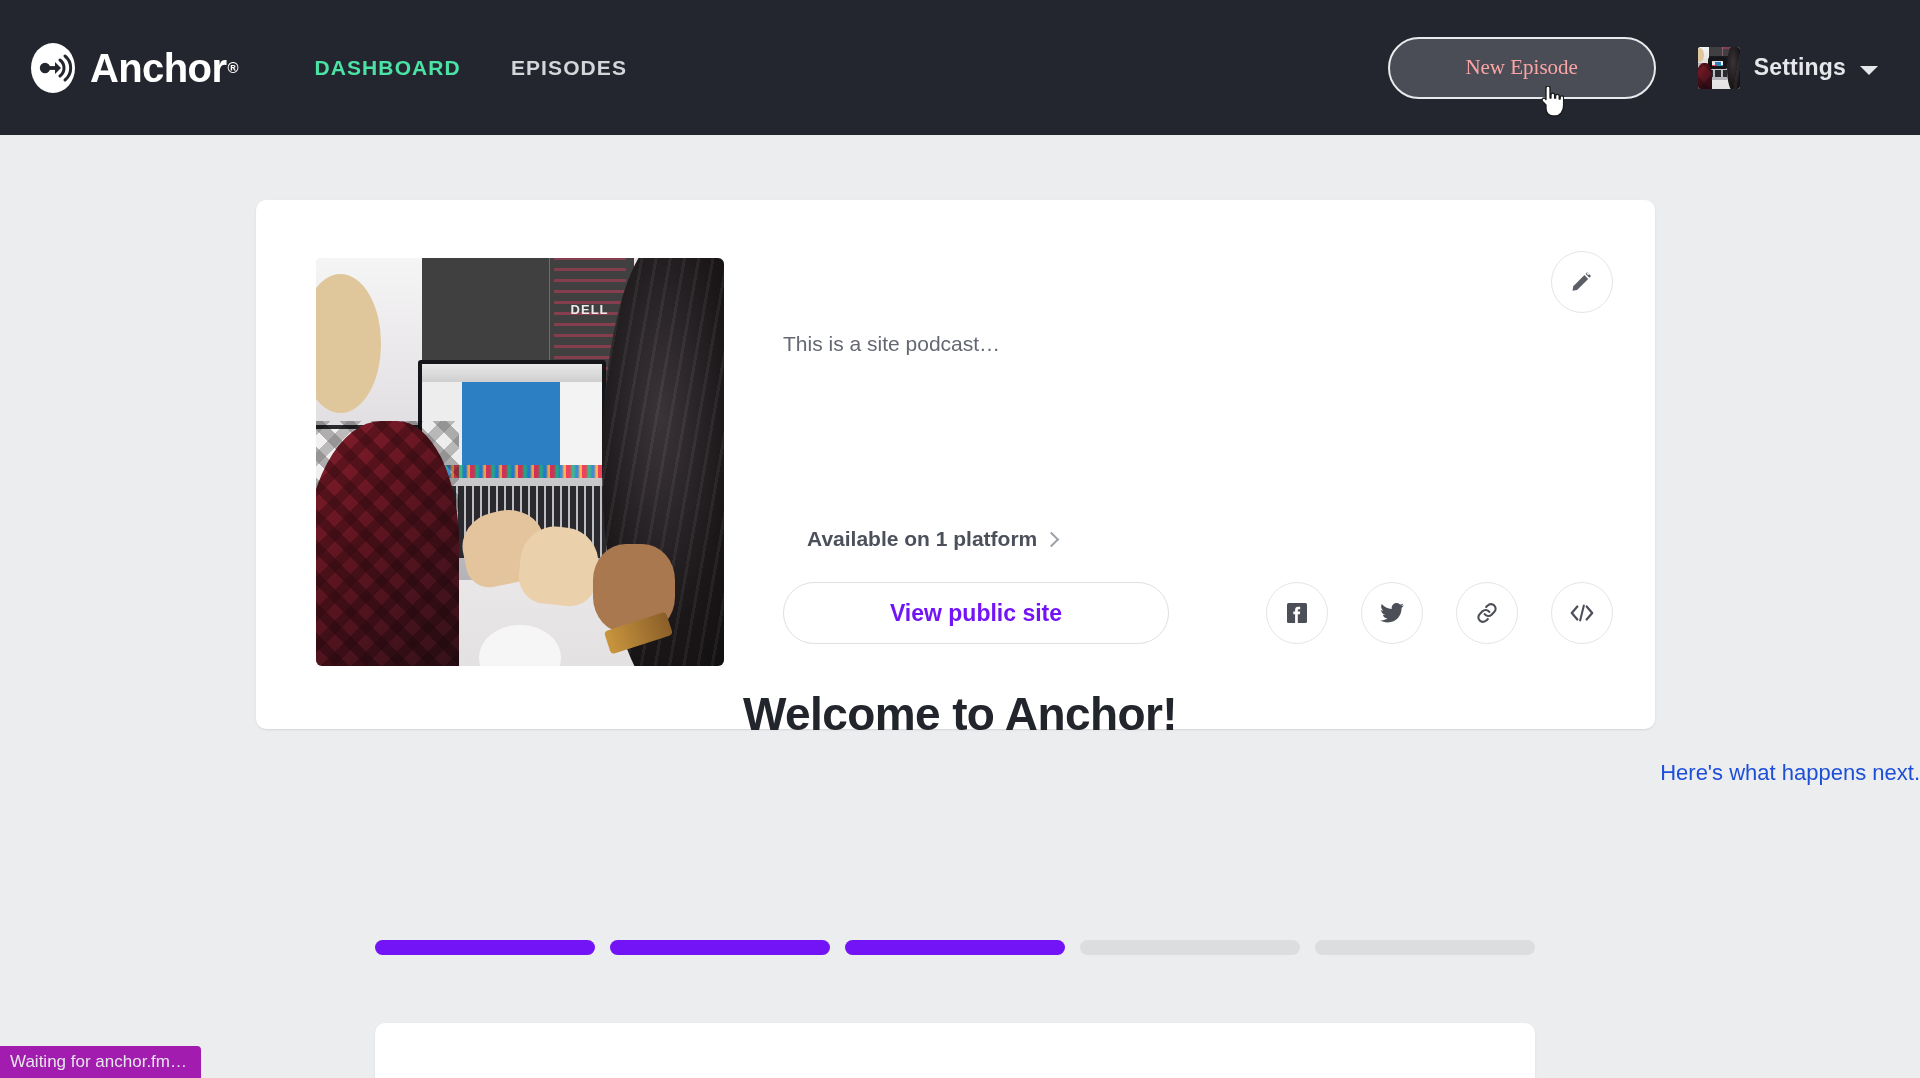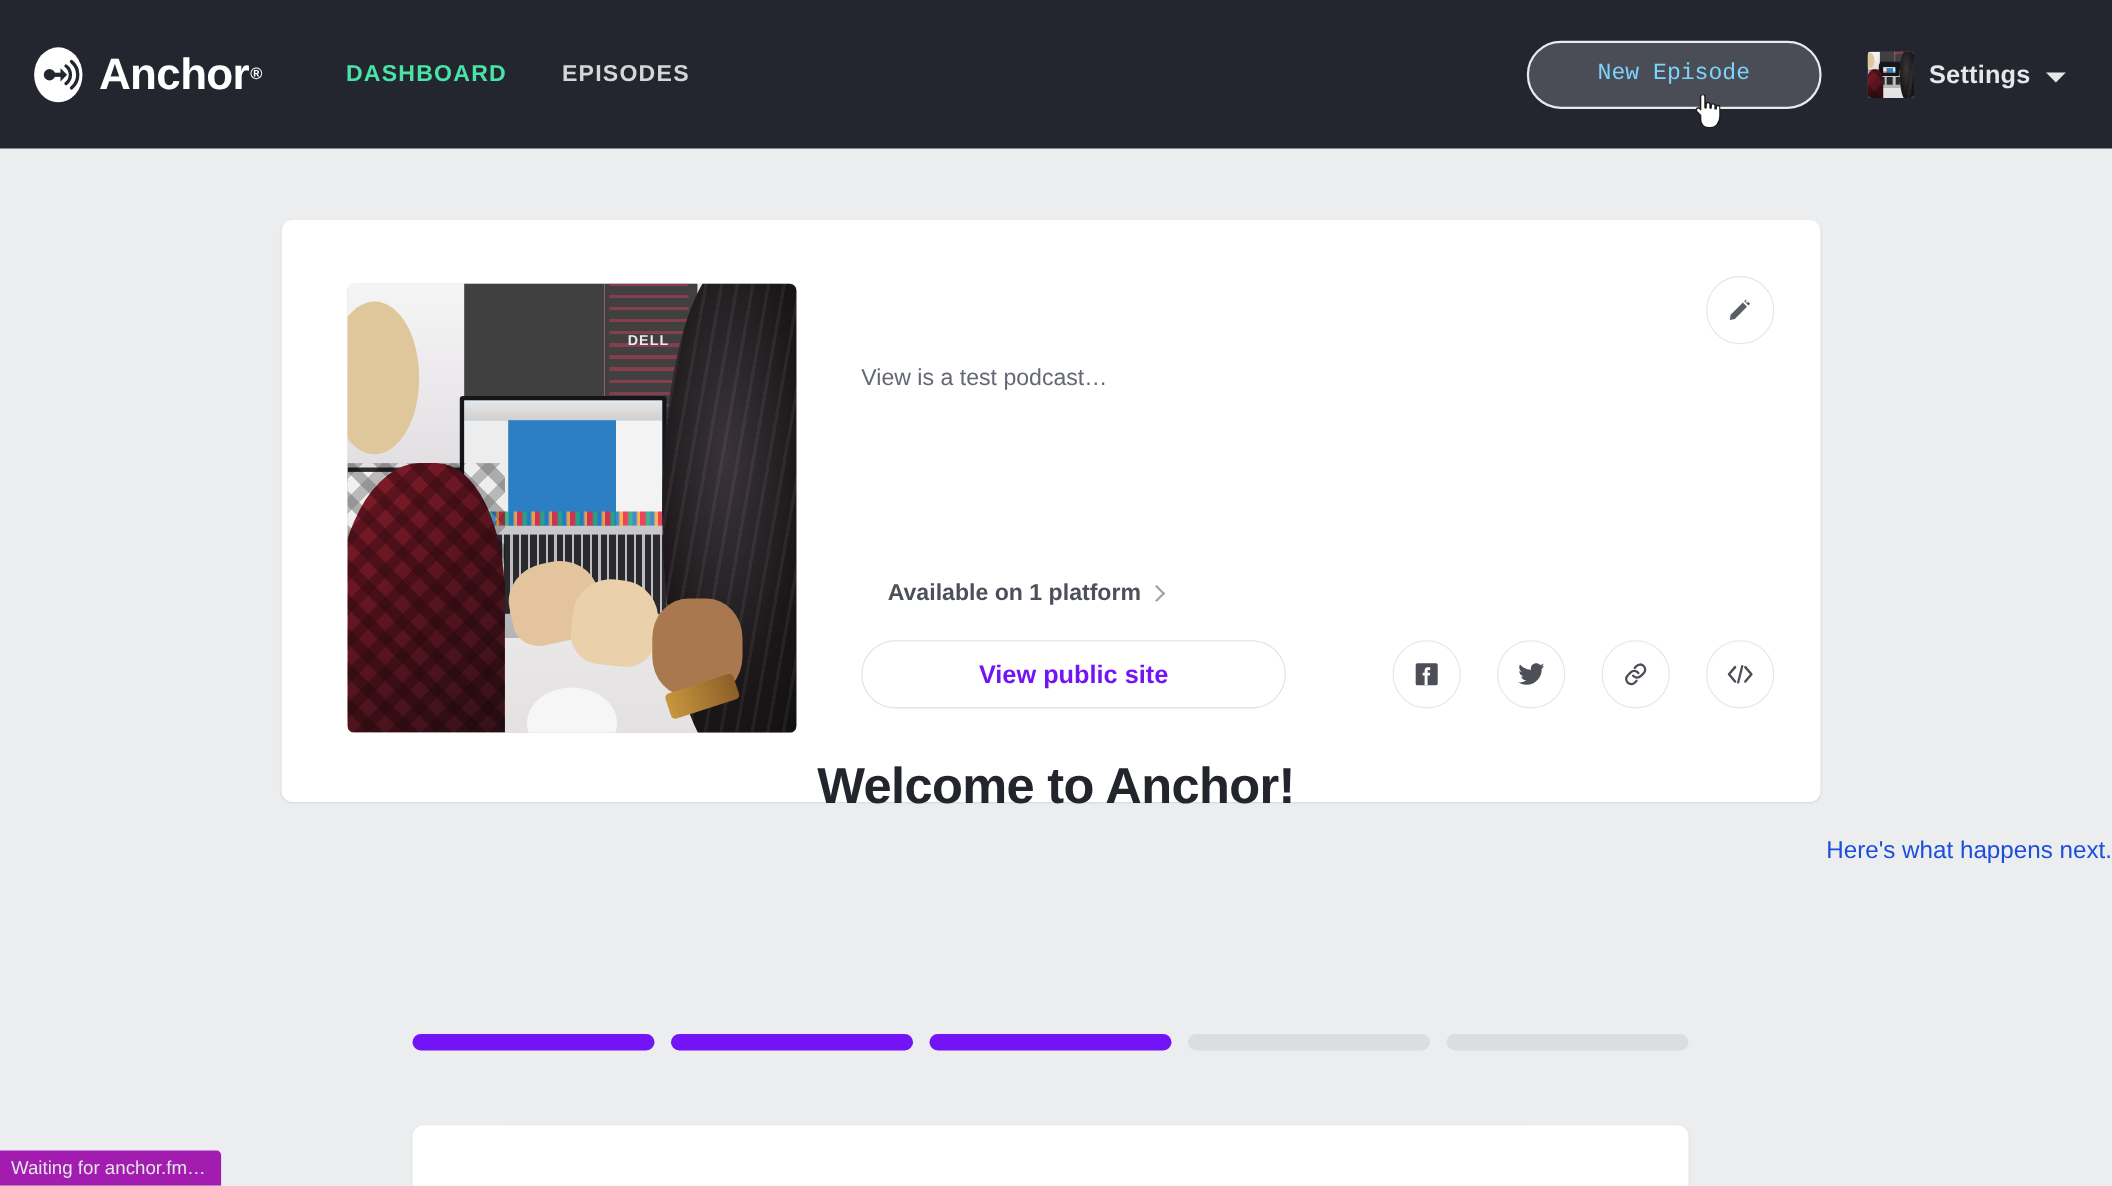--- a/index.html
+++ b/index.html
@@ -80,28 +80,28 @@
     align-items: center;
     gap: 0;
   }
 
   .new-episode-btn {
     width: 268px;
     height: 62px;
     border-radius: 40px;
     border: 2px solid #E9EAEC;
     background: #4A4D56;
-    color: #7dd3fc;
+    color: #fca5a5;
     font-size: 21px;
     font-weight: 400;
     display: flex;
     align-items: center;
     justify-content: center;
     cursor: pointer;
-    font-family: Liberation Mono, monospace;
+    font-family: Liberation Serif, serif;
     margin-right: 42px;
   }
 
   .settings-group {
     display: flex;
     align-items: center;
     gap: 14px;
     cursor: pointer;
     padding-right: 14px;
   }
@@ -466,21 +466,21 @@
         <span class="ph-hand1"></span>
         <span class="ph-hand2"></span>
         <span class="ph-person-r">
             <span class="ph-braids"></span>
           </span>
         <span class="ph-hand3"></span>
         <span class="ph-watch"></span>
       </span>
     </div>
 
-    <p class="card-desc">View is a test podcast…</p>
+    <p class="card-desc">This is a site podcast…</p>
 
     <button class="edit-btn">
       <span>
         <svg width="24" height="24" viewBox="0 0 24 24">
           <path d="M3.3 17.2 L14.4 6.1 L18.2 9.9 L7.1 21 L2.5 21.8 Z" fill="#5B5E66"></path>
           <path d="M15.6 4.9 L17.2 3.3 L21 7.1 L19.4 8.7 Z" fill="#5B5E66"></path>
           <rect x="17.0" y="4.4" width="2.1" height="1.4" fill="#FFFFFF" transform="rotate(45 18 5)"></rect>
         </svg>
       </span>
     </button>

